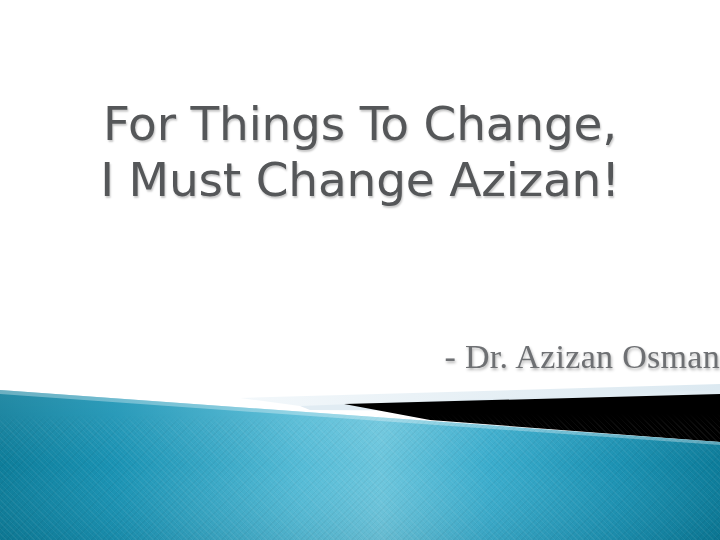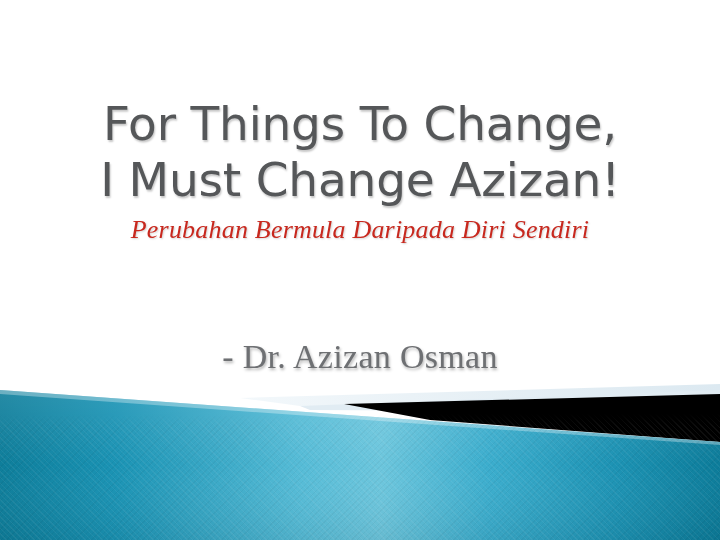--- a/index.html
+++ b/index.html
@@ -91,21 +91,21 @@
     letter-spacing: 0.2px;
     text-shadow: 1px 1px 2px rgba(0,0,0,0.18);
     white-space: nowrap;
   }
 
   .author-block {
     position: absolute;
     left: 0;
     right: 0;
     top: 336px;
-    text-align: center;
+    text-align: right;
   }
 
   .author-line {
     font-family: "Liberation Serif", "DejaVu Serif", serif;
     font-size: 34px;
     line-height: 42px;
     color: #6E7073;
     letter-spacing: 0.3px;
     text-shadow: 1px 2px 3px rgba(0,0,0,0.30);
     white-space: nowrap;
@@ -149,20 +149,19 @@
       <polygon points="0,10 720,62 720,160 0,160" fill="url(#tealShade)"></polygon>
 
       <polygon points="0,10 720,62 720,65 0,14" fill="#ffffff" opacity="0.32"></polygon>
     </svg>
     <div class="banner-texture"></div>
   </div>
 
   <div class="title-block">
     <div class="title-line">For Things To Change,</div>
     <div class="title-line">I Must Change Azizan!</div>
-    <div class="subtitle-line">Perubahan Bermula Daripada Diri Sendiri</div>
   </div>
 
   <div class="author-block">
     <div class="author-line">- Dr. Azizan Osman</div>
   </div>
 
 </div>
 
 </body></html>

